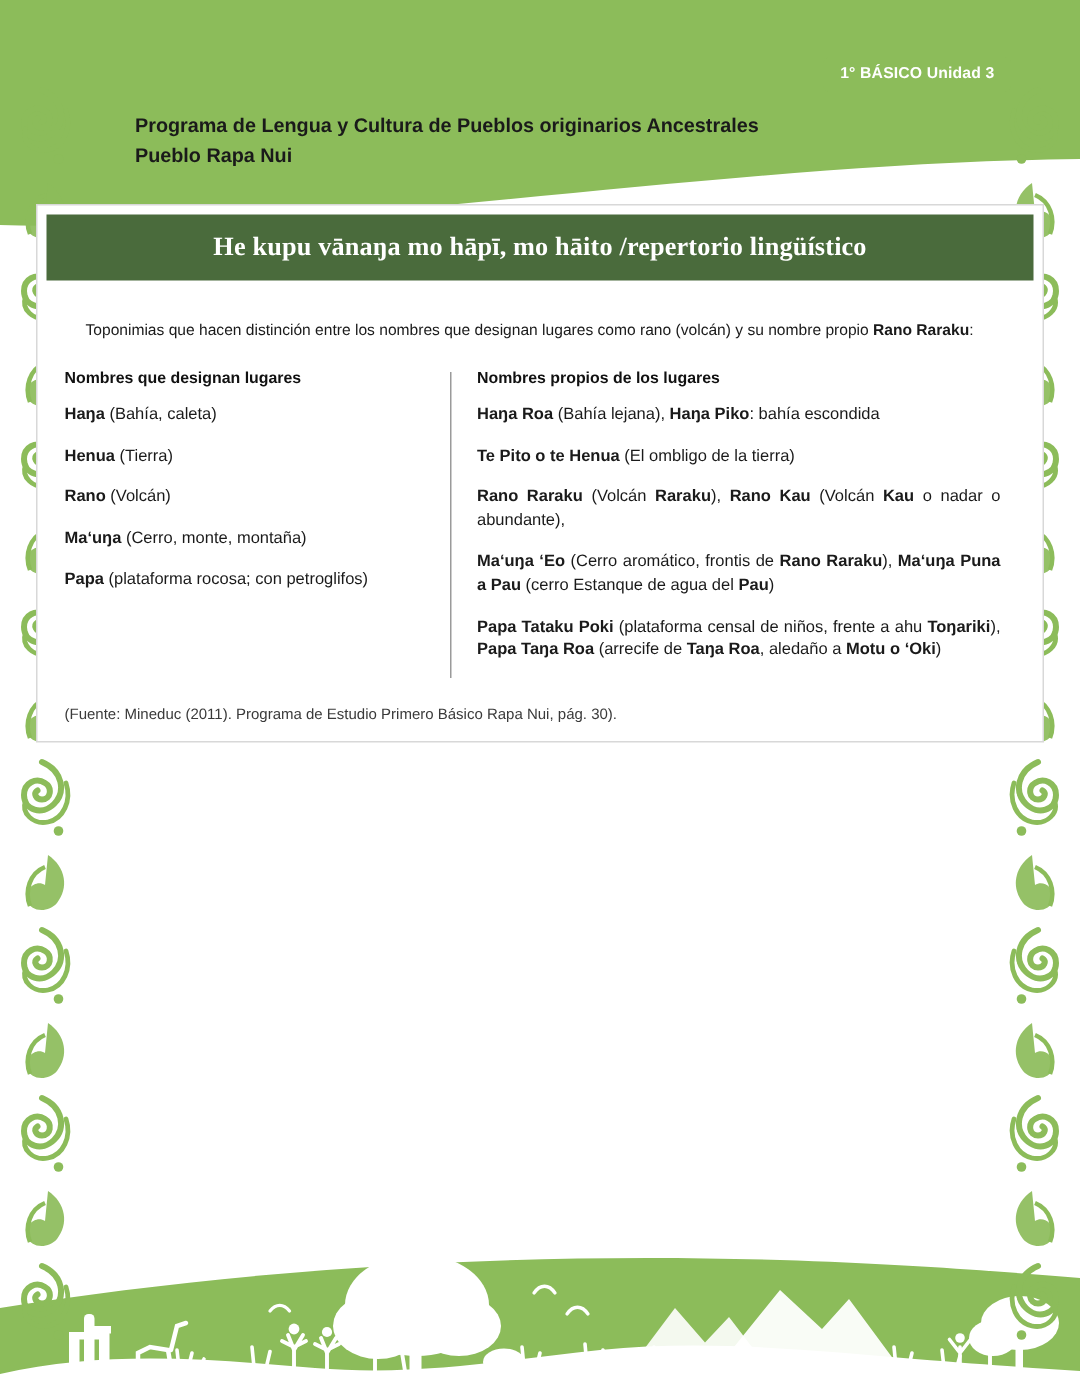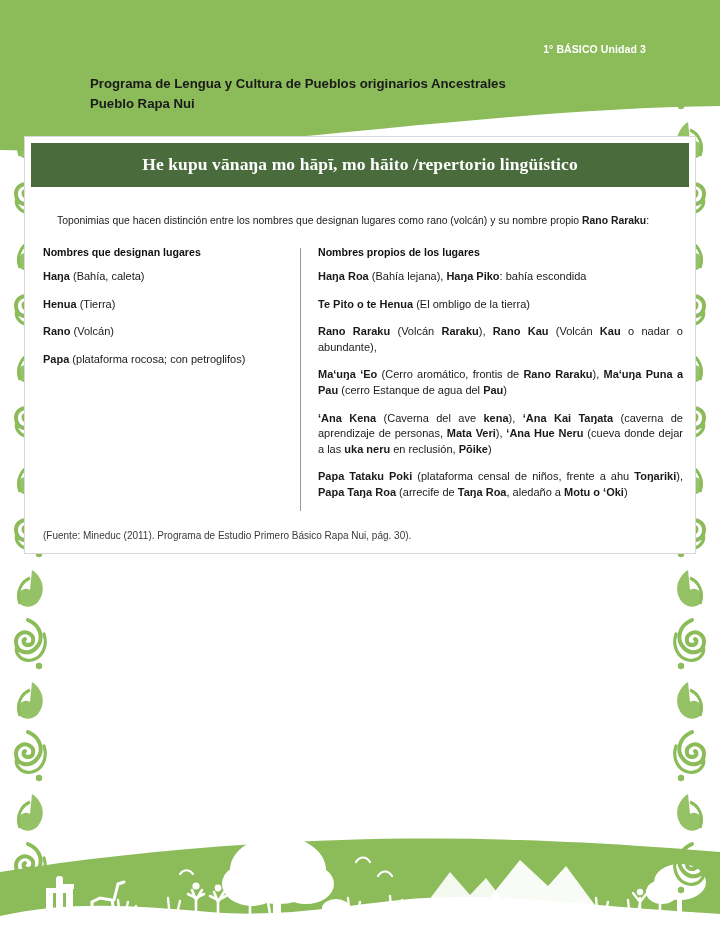--- a/index.html
+++ b/index.html
@@ -13,21 +13,21 @@
     overflow: hidden;
   }
 
   
   .page-frame { position: absolute; inset: 0; z-index: 0; pointer-events: none; }
   .page-frame svg { display: block; width: 720px; height: 932px; }
 
   
   .unit-badge {
     position: absolute;
-    top: 38px; right: 63px;
+    top: 38px; right: 46px;
     z-index: 5;
     background: #8CBC5A;
     color: #ffffff;
     font-size: 10.5px;
     font-weight: bold;
     padding: 5px 11px 6px 11px;
     border-radius: 4px;
     letter-spacing: 0.1px;
     white-space: nowrap;
   }
@@ -75,21 +75,21 @@
     color: #1a1a1a;
     line-height: 1.5;
     padding: 16px 14px 0 12px;
     text-align: left;
   }
   .intro .lead { display: inline-block; width: 14px; }
   .intro b { font-weight: bold; }
 
   .columns {
     display: flex;
-    margin: 17px 0 0 0;
+    margin: 17px 16px 0 0;
     padding: 0 6px 0 12px;
     align-items: stretch;
   }
   .col-left {
     width: 257px;
     flex: 0 0 257px;
     padding-right: 12px;
   }
   .col-divider {
     width: 1px;
@@ -336,34 +336,34 @@
     </p>
 
     <div class="columns">
 
       <div class="col-left">
         <div class="col-head">Nombres que designan lugares</div>
         <div>
             <div class="entry"><b>Haŋa</b><span> (Bahía, caleta)</span></div>
             <div class="entry"><b>Henua</b><span>  (Tierra)</span></div>
             <div class="entry"><b>Rano</b><span> (Volcán)</span></div>
+            <div class="entry"><b>Ma‘uŋa</b><span> (Cerro, monte, montaña)</span></div>
             <div class="entry"><b>Papa</b><span> (plataforma rocosa; con petroglifos)</span></div>
           </div>
       </div>
 
       <div class="col-divider"></div>
 
       <div class="col-right">
         <div class="col-head">Nombres propios de los lugares</div>
         <div>
             <div class="entry"><b>Haŋa Roa</b> (Bahía lejana), <b>Haŋa Piko</b>: bahía escondida</div>
             <div class="entry"><b>Te Pito o te Henua</b> (El ombligo de la tierra)</div>
             <div class="entry"><b>Rano Raraku</b> (Volcán <b>Raraku</b>), <b>Rano Kau</b> (Volcán <b>Kau</b> o nadar o abundante),</div>
             <div class="entry"><b>Ma‘uŋa ‘Eo</b> (Cerro aromático, frontis de <b>Rano Raraku</b>), <b>Ma‘uŋa Puna a Pau</b> (cerro Estanque de agua del <b>Pau</b>)</div>
-            <div class="entry"><b>‘Ana Kena</b> (Caverna del ave <b>kena</b>), <b>‘Ana Kai Taŋata</b> (caverna de aprendizaje de personas, <b>Mata Veri</b>), <b>‘Ana Hue Neru</b> (cueva donde dejar a las <b>uka neru</b> en reclusión, <b>Põike</b>)</div>
             <div class="entry"><b>Papa Tataku Poki</b> (plataforma censal de niños, frente a ahu <b>Toŋariki</b>), <b>Papa Taŋa Roa</b> (arrecife de <b>Taŋa Roa</b>, aledaño a <b>Motu o ‘Oki</b>)</div>
           </div>
       </div>
 
     </div>
 
     <div class="source-note">(Fuente: Mineduc (2011). Programa de Estudio Primero Básico Rapa Nui, pág. 30).</div>
 
   </div>
 </div>

